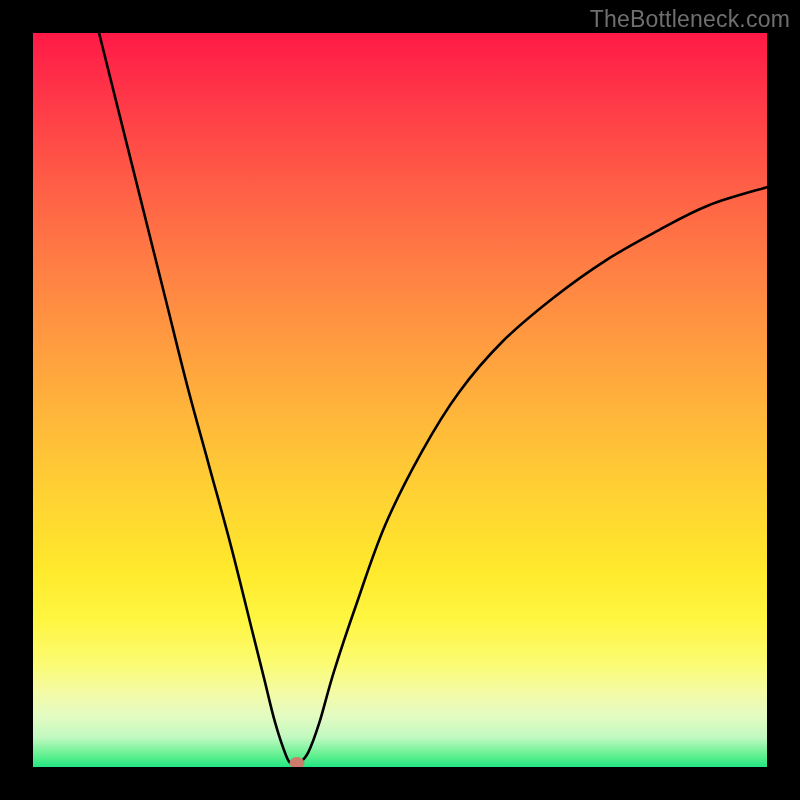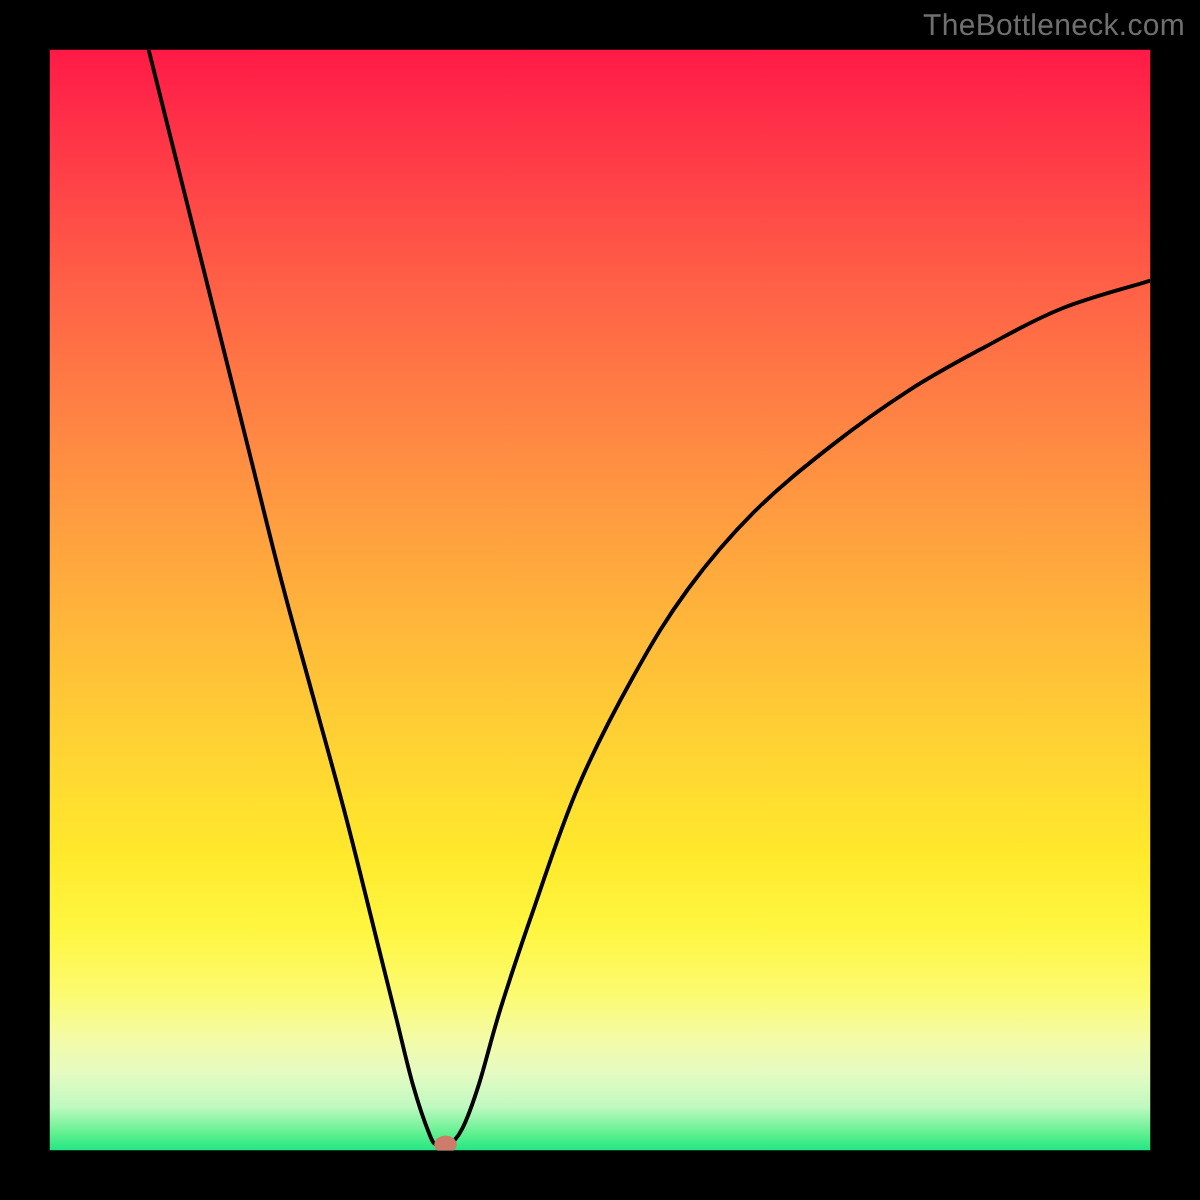--- a/index.html
+++ b/index.html
@@ -48,21 +48,21 @@
       #c0f9c0 96%,
       #5ef08f 98.5%,
       #22e682 100%
     );
   }
   .watermark {
     position: absolute;
     top: 6px;
     right: 10px;
     color: #6f6f6f;
-    font-size: 20px;
+    font-size: 23px;
     letter-spacing: 0.2px;
     user-select: none;
   }
   svg.curve {
     position: absolute;
     inset: 0;
     width: 734px;
     height: 734px;
   }
   .marker {

